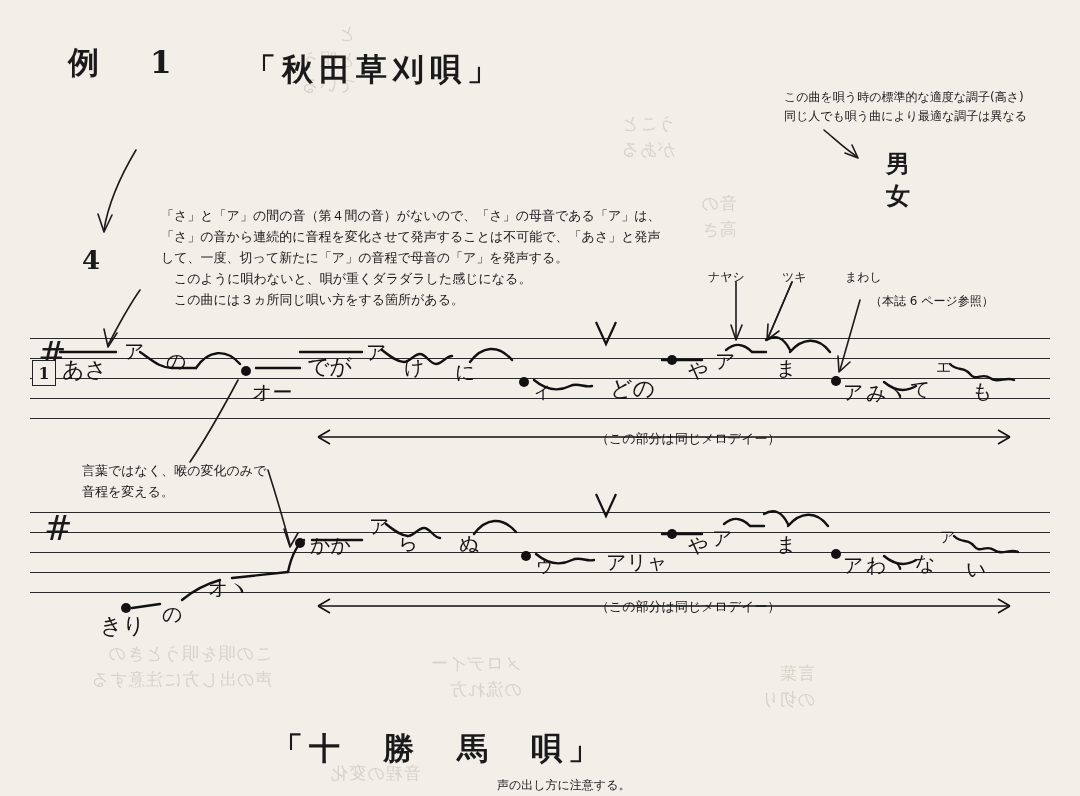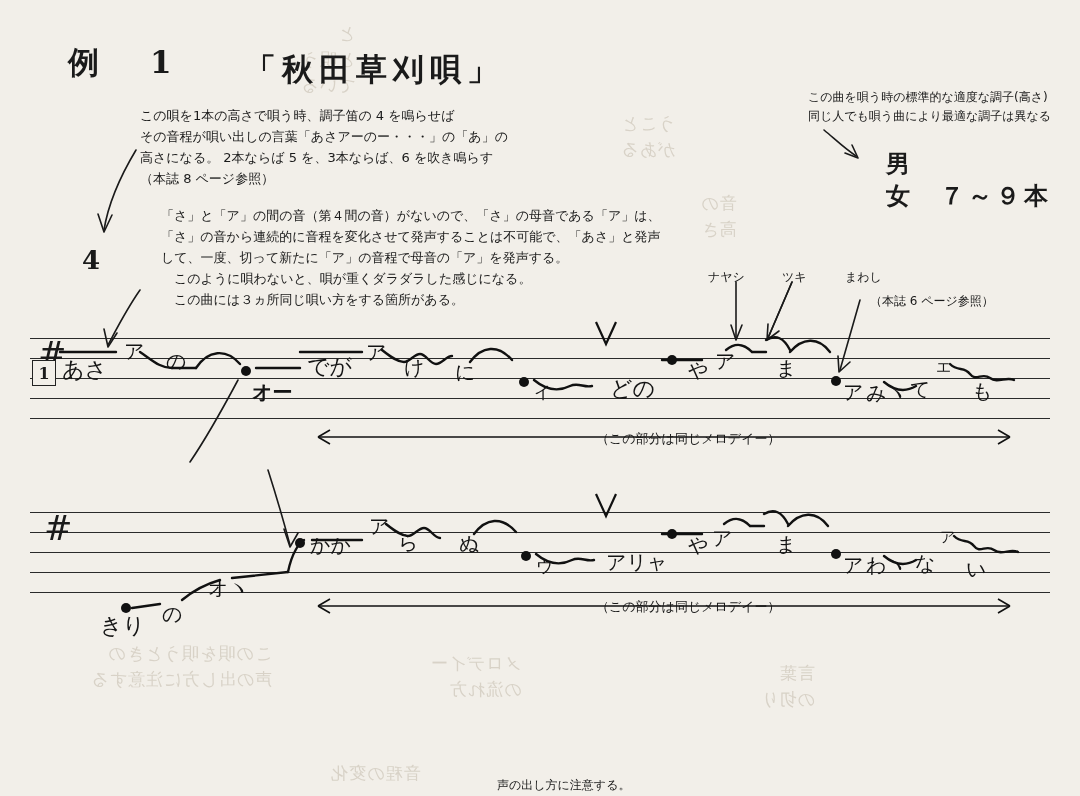--- a/index.html
+++ b/index.html
@@ -74,35 +74,32 @@
 声の出し方に注意する</div>
   <div class="ghost" style="left:430px;top:650px;">メロデイー
 の流れ方</div>
   <div class="ghost" style="left:760px;top:660px;">言葉
 の切り</div>
   <div class="ghost" style="left:330px;top:760px;">音程の変化</div>
 
   <div class="abs title ex-label" style="left:68px;top:42px;">例　1</div>
   <div class="abs title ex-title" style="left:245px;top:49px;">「秋田草刈唄」</div>
 
-  <div class="abs note-block" style="left:140px;top:105px;">この唄を1本の高さで唄う時、調子笛の 4 を鳴らせば
-その音程が唄い出しの言葉「あさアーのー・・・」の「あ」の
-高さになる。 2本ならば 5 を、3本ならば、6 を吹き鳴らす
-（本誌 8 ページ参照）</div>
   <div class="abs note-block" style="left:140px;top:205px;margin-left:21px;">「さ」と「ア」の間の音（第４間の音）がないので、「さ」の母音である「ア」は、
 「さ」の音から連続的に音程を変化させて発声することは不可能で、「あさ」と発声
 して、一度、切って新たに「ア」の音程で母音の「ア」を発声する。
 　このように唄わないと、唄が重くダラダラした感じになる。
 　この曲には３ヵ所同じ唄い方をする箇所がある。</div>
-
-  <div class="abs small" style="left:784px;top:88px;margin-left:24px;">この曲を唄う時の標準的な適度な調子(高さ)
+  <div class="abs note-block" style="left:82px;top:460px;">言葉ではなく、喉の変化のみで
+音程を変える。</div>
+
+  <div class="abs small" style="left:784px;top:88px;">この曲を唄う時の標準的な適度な調子(高さ)
 同じ人でも唄う曲により最適な調子は異なる</div>
   <div class="abs key-text" style="left:886px;top:148px;">男</div>
   <div class="abs key-text" style="left:886px;top:180px;">女</div>
-  <div class="abs key-text" style="left:940px;top:180px;">７～９本</div>
 
   <div class="abs big-num" style="left:82px;top:245px;">4</div>
 
   <div class="abs small" style="left:708px;top:268px;">ナヤシ</div>
   <div class="abs small" style="left:782px;top:268px;">ツキ</div>
   <div class="abs small" style="left:845px;top:268px;">まわし</div>
   <div class="abs small" style="left:870px;top:292px;">（本誌 6 ページ参照）</div>
 
   <div class="staff" style="left:30px;top:338px;width:1020px;height:82px;">
     <div class="line" style="top:0px;"></div>
@@ -119,27 +116,28 @@
     <div class="line" style="top:20px;"></div>
     <div class="line" style="top:40px;"></div>
     <div class="line" style="top:60px;"></div>
     <div class="line" style="top:80px;"></div>
   </div>
   <div class="abs" style="left:44px;top:508px;font-size:34px;font-family:'DejaVu Serif',serif;">#</div>
 
   <div class="bracket-text" style="left:592px;top:430px;">（この部分は同じメロデイー）</div>
   <div class="bracket-text" style="left:592px;top:598px;">（この部分は同じメロデイー）</div>
 
+  <div class="abs title ex-title" style="left:272px;top:728px;">「十　勝　馬　唄」</div>
   <div class="abs small" style="left:497px;top:776px;">声の出し方に注意する。</div>
 
   <div id="lyrics1">
       <div class="lyric" style="left: 62px; top: 355px; font-size: 22px;">あさ</div>
       <div class="lyric" style="left: 124px; top: 338px; font-size: 20px;">ア</div>
       <div class="lyric" style="left: 166px; top: 348px; font-size: 20px;">の</div>
-      <div class="lyric" style="left: 252px; top: 379px; font-size: 20px; font-weight: bold;">オー</div>
+      <div class="lyric" style="left: 252px; top: 379px; font-size: 20px;">オー</div>
       <div class="lyric" style="left: 307px; top: 352px; font-size: 22px;">でが</div>
       <div class="lyric" style="left: 366px; top: 339px; font-size: 20px;">ア</div>
       <div class="lyric" style="left: 404px; top: 354px; font-size: 20px;">け</div>
       <div class="lyric" style="left: 455px; top: 359px; font-size: 20px;">に</div>
       <div class="lyric" style="left: 534px; top: 381px; font-size: 17px;">イ</div>
       <div class="lyric" style="left: 610px; top: 374px; font-size: 22px;">どの</div>
       <div class="lyric" style="left: 688px; top: 357px; font-size: 20px;">や</div>
       <div class="lyric" style="left: 715px; top: 348px; font-size: 20px;">ア</div>
       <div class="lyric" style="left: 776px; top: 355px; font-size: 20px;">ま</div>
       <div class="lyric" style="left: 843px; top: 379px; font-size: 20px;">ア</div>

